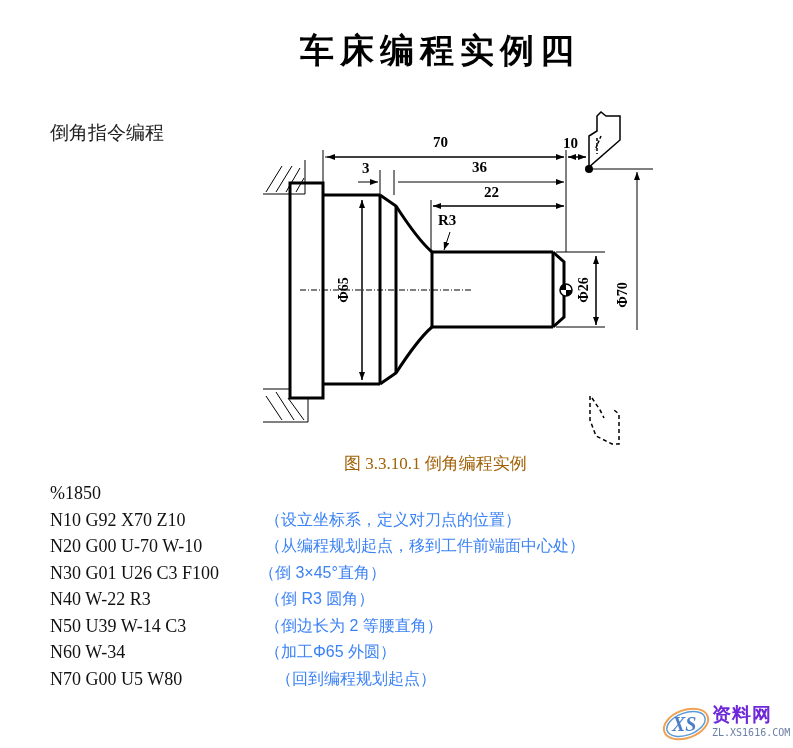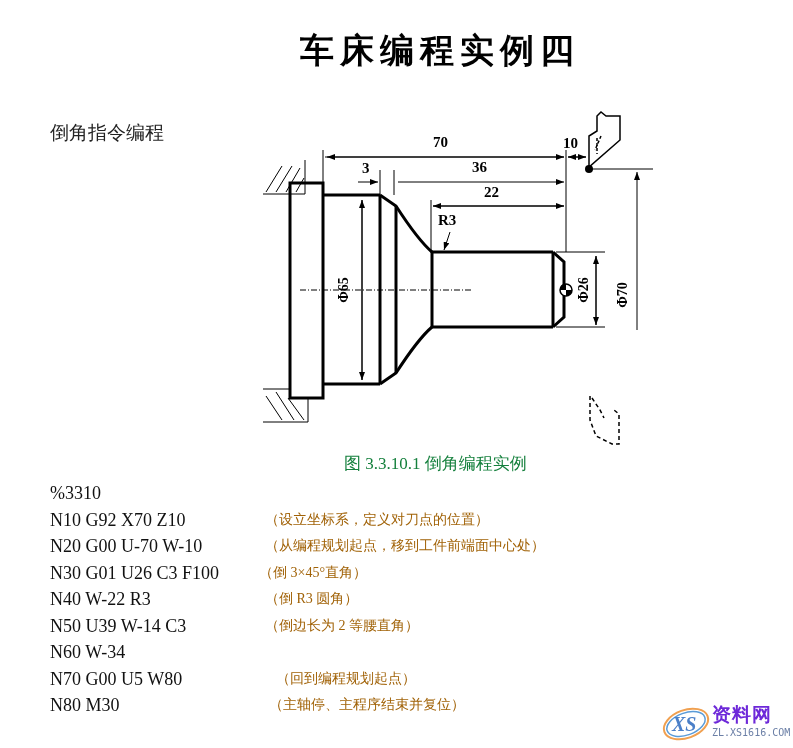--- a/index.html
+++ b/index.html
@@ -4,25 +4,25 @@
 <style>
   html, body { margin: 0; padding: 0; background: #ffffff; }
   body { width: 793px; height: 748px; position: relative; overflow: hidden;
          font-family: "Liberation Serif", "DejaVu Serif", serif; color: #111; }
   .title { position: absolute; left: 300px; top: 28px; width: 330px; 
            font-family: "DejaVu Serif", serif; font-size: 34px; font-weight: bold;
            letter-spacing: 6px; color: #000; }
   .subtitle { position: absolute; left: 50px; top: 88px; font-size: 19px; color: #222;
               font-family: "DejaVu Sans", sans-serif; margin-top: 32px; }
   svg.drawing { position: absolute; left: 0; top: 0; }
-  .caption { position: absolute; left: 344px; top: 452px; font-size: 17px; color: #15803d; }
+  .caption { position: absolute; left: 344px; top: 452px; font-size: 17px; color: #a16207; }
   .program { position: absolute; left: 50px; top: 480px; font-size: 18px; line-height: 26.5px; }
   .prog-row { display: flex; white-space: nowrap; height: 26.5px; }
   .code { width: 215px; display: inline-block; }
-  .comment { display: inline-block; font-family: Liberation Serif, serif; font-size: 14px; color: #a16207; }
+  .comment { display: inline-block; font-family: Liberation Sans, sans-serif; font-size: 16px; color: #3b82f6; }
   .watermark { position: absolute; left: 660px; top: 700px; width: 130px; height: 44px; }
   .wm-text { position: absolute; left: 52px; top: 2px; font-family: "DejaVu Sans", sans-serif;
              font-weight: bold; font-size: 19px; color: #6d28d9; letter-spacing: 1px; }
   .wm-url { position: absolute; left: 52px; top: 27px; font-family: "DejaVu Sans Mono", monospace;
             font-size: 10px; color: #6b7fa6; }
 </style>
 </head>
 <body>
 
 <div class="title">车床编程实例四</div>
@@ -121,21 +121,21 @@
   <g stroke="#000" stroke-width="1.5" fill="none" stroke-dasharray="4,3">
     <path d="M590,396 L590,420 L596,436 L612,444 L619,444 L619,414 L614,410"></path>
     <path d="M592,398 L600,410 L604,418"></path>
   </g>
 </svg>
 
 <div class="caption">图 3.3.10.1  倒角编程实例</div>
 
 <div class="program">
   <div class="prog-row">
-    <span>%3310</span>
+    <span>%1850</span>
   </div>
   <div class="prog-row">
     <span class="code">N10 G92 X70 Z10</span>
     <span class="comment">（设立坐标系，定义对刀点的位置）</span>
   </div>
   <div class="prog-row">
     <span class="code">N20 G00 U-70 W-10</span>
     <span class="comment">（从编程规划起点，移到工件前端面中心处）</span>
   </div>
   <div class="prog-row">
@@ -145,28 +145,25 @@
   <div class="prog-row">
     <span class="code">N40 W-22 R3</span>
     <span class="comment">（倒 R3 圆角）</span>
   </div>
   <div class="prog-row">
     <span class="code">N50 U39 W-14 C3</span>
     <span class="comment">（倒边长为 2 等腰直角）</span>
   </div>
   <div class="prog-row">
     <span class="code">N60 W-34</span>
+    <span class="comment">（加工Φ65 外圆）</span>
   </div>
   <div class="prog-row">
     <span class="code">N70 G00 U5 W80</span>
     <span class="comment" style="margin-left:11px">（回到编程规划起点）</span>
-  </div>
-  <div class="prog-row">
-    <span class="code">N80 M30</span>
-    <span class="comment" style="margin-left:4px">（主轴停、主程序结束并复位）</span>
   </div>
 </div>
 
 <div class="watermark">
   <svg width="52" height="44" viewBox="0 0 52 44">
     <ellipse cx="26" cy="24" rx="23" ry="14" fill="none" stroke="#f0a050" stroke-width="2" transform="rotate(-20 26 24)"></ellipse>
     <ellipse cx="26" cy="24" rx="20" ry="11" fill="none" stroke="#5a9bd8" stroke-width="1.5" transform="rotate(-20 26 24)"></ellipse>
     <text x="12" y="31" font-family="Liberation Serif, serif" font-style="italic" font-weight="bold" font-size="20" fill="#4a7fc8">XS</text>
   </svg>
   <span class="wm-text">资料网</span>

